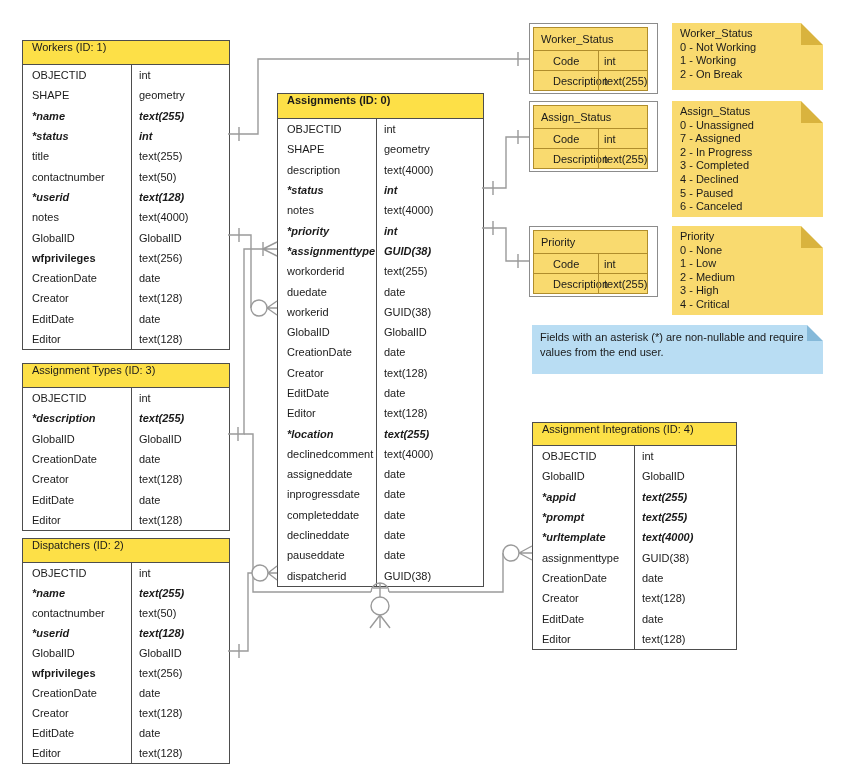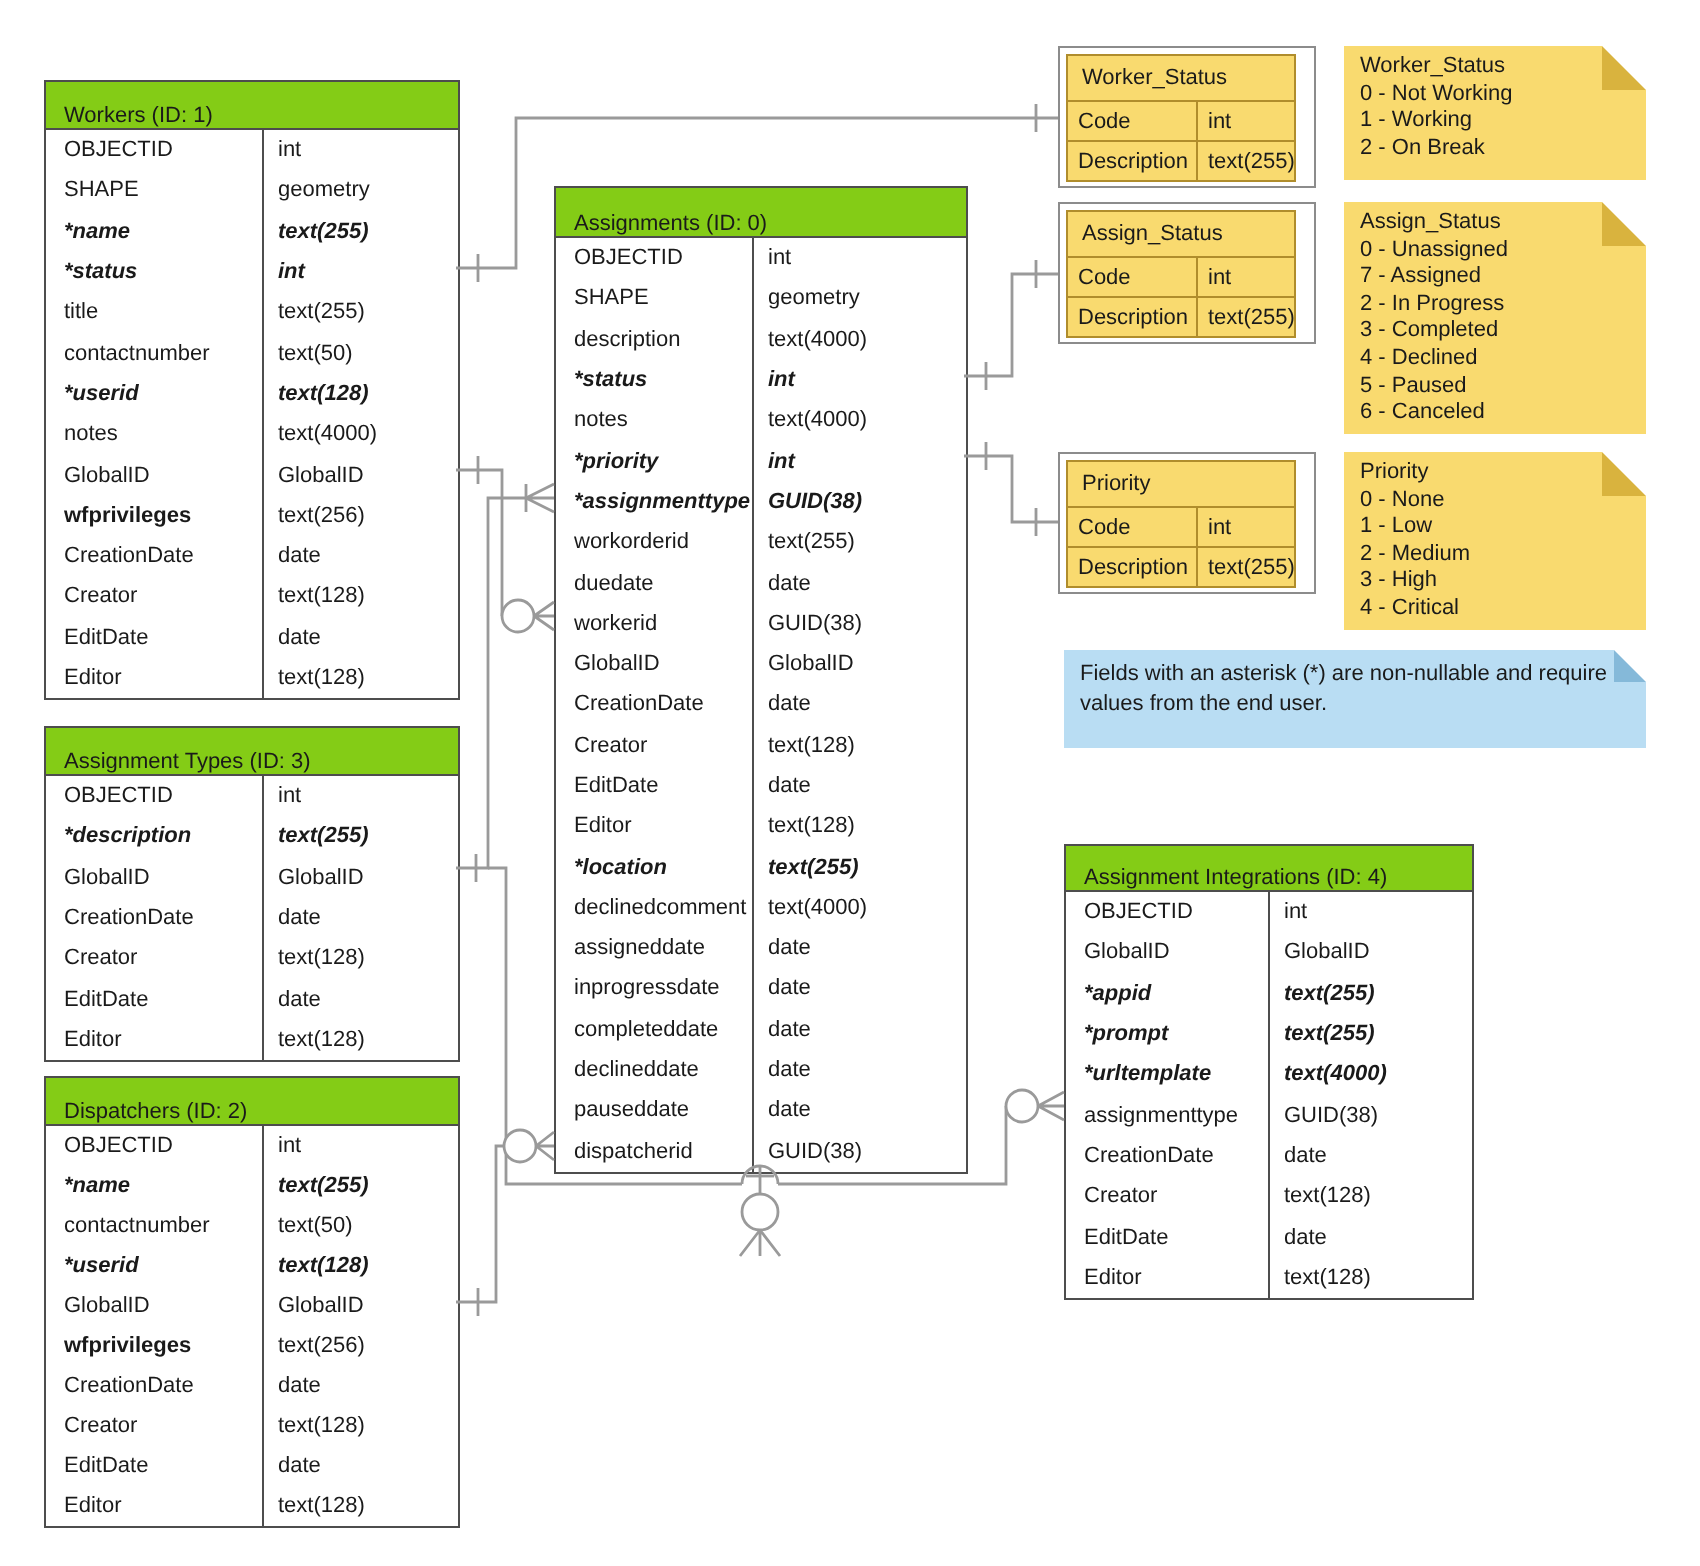--- a/index.html
+++ b/index.html
@@ -3,35 +3,35 @@
 <meta charset="utf-8">
 <style>
   html,body{margin:0;padding:0;background:#ffffff;}
   body{width:850px;height:783px;position:relative;font-family:"Liberation Sans",sans-serif;font-size:11px;color:#1a1a1a;}
   .canvas{position:absolute;left:0;top:0;width:850px;height:783px;overflow:hidden;background:#fff;}
 
   svg.connectors{position:absolute;left:0;top:0;z-index:3;pointer-events:none;}
 
   
   .etable{position:absolute;background:#fff;border:1.4px solid #4d4d4d;z-index:2;box-sizing:content-box;}
-  .etable .hdr{height:23px;border-bottom:1.4px solid #4d4d4d;display:flex;align-items:flex-end;padding-left:9px;background:#84cc16;}
+  .etable .hdr{height:23px;border-bottom:1.4px solid #4d4d4d;display:flex;align-items:flex-start;padding-left:9px;background:#fde047;}
   .etable .rows{display:block;}
   .erow{display:flex;align-items:stretch;height:var(--rh,20.3px);}
   .erow .fname{width:var(--c1,108px);flex:none;box-sizing:border-box;padding-left:9px;display:flex;align-items:center;}
   .erow .ftype{flex:1;border-left:1.2px solid #4d4d4d;padding-left:7px;display:flex;align-items:center;}
   .b-both .fname,.b-both .ftype{font-weight:bold;font-style:italic;}
   .b-name .fname{font-weight:bold;}
 
   
   .ytable{position:absolute;z-index:2;background:#fff;border:1px solid #8c8c8c;padding:3px 9px 2px 3px;box-sizing:border-box;}
   .ytable .ybox{border:1px solid #b08d2c;background:#f9da6f;}
   .ytable .hdr{height:22px;border-bottom:1px solid #b08d2c;display:flex;align-items:center;padding-left:7px;}
   .ytable .erow{--rh:19px;--c1:64px;}
   .ytable .erow + .erow{border-top:1px solid #b08d2c;}
-  .ytable .erow .fname{padding-left:5px;}
+  .ytable .erow .fname{padding-left:19px;}
   .ytable .erow .ftype{border-left:1px solid #b08d2c;padding-left:5px;}
 
   
   .note{position:absolute;z-index:2;background:#f9da6f;padding:4px 8px;line-height:13.6px;box-sizing:border-box;}
   .note .fold{position:absolute;top:0;right:0;width:0;height:0;border:11px solid;border-color:#ffffff #ffffff #d9b33e #d9b33e;}
   .note .note-title{display:block;}
   .bluenote{background:#b9ddf3;padding:5px 8px;line-height:15px;}
   .bluenote .fold{border-width:8px;border-color:#ffffff #ffffff #85b9d9 #85b9d9;}
 </style>
 </head>
@@ -237,21 +237,21 @@
           <span class="ftype">date</span>
         </div>
         <div class="erow">
           <span class="fname">Editor</span>
           <span class="ftype">text(128)</span>
         </div>
       </div>
   </div>
 
   <div class="etable" style="left:277px;top:93px;width:205px;--c1:98px;">
-    <div class="hdr" style="height:24px;">
+    <div class="hdr" style="height:24px;font-weight:bold;">
         <span>Assignments (ID: 0)</span>
       </div>
     <div class="rows">
         <div class="erow">
           <span class="fname">OBJECTID</span>
           <span class="ftype">int</span>
         </div>
         <div class="erow">
           <span class="fname">SHAPE</span>
           <span class="ftype">geometry</span>

